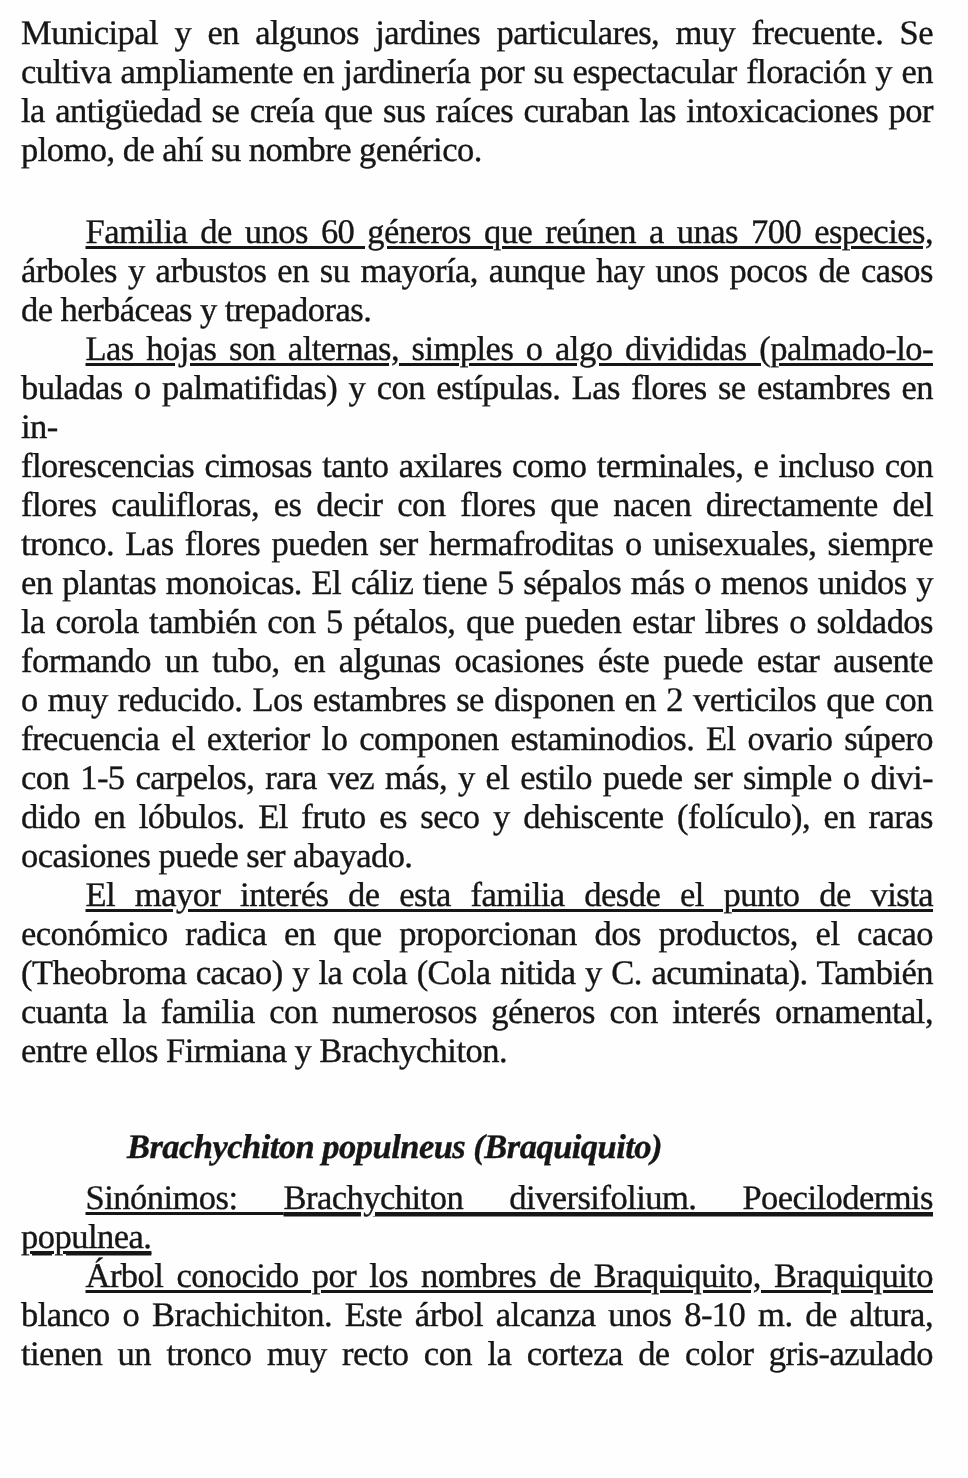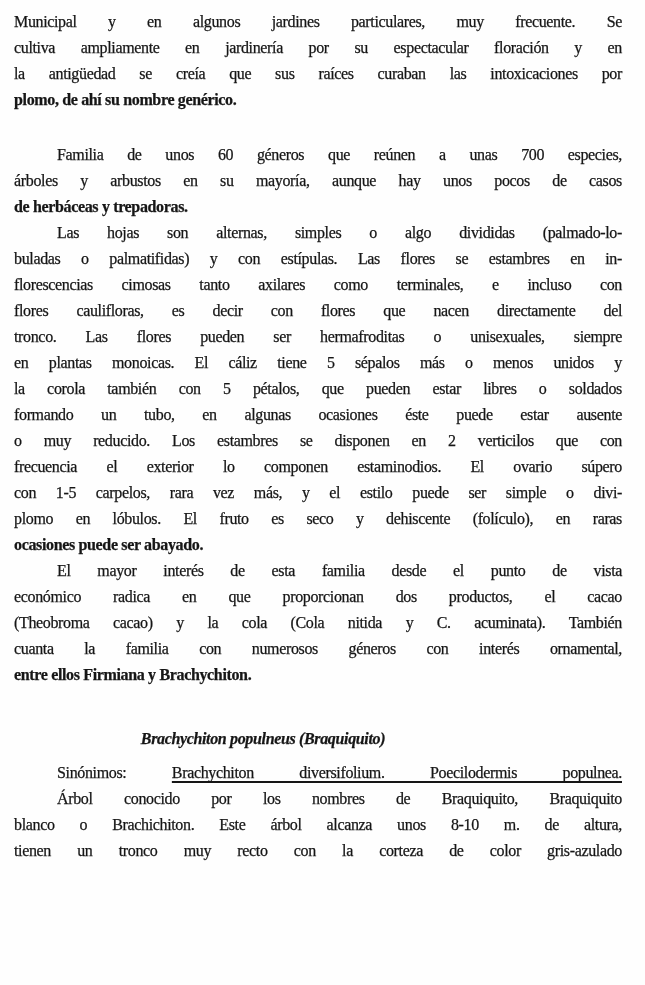--- a/index.html
+++ b/index.html
@@ -8,38 +8,37 @@
     background: #ffffff;
   }
   .page {
     position: relative;
     width: 645px;
     height: 985px;
     box-sizing: border-box;
     background: #fefefe;
     color: #161616;
     font-family: "Liberation Serif", "DejaVu Serif", serif;
-    font-size: 16px;
+    font-size: 23px;
     line-height: 26px;
     letter-spacing: -0.35px;
     padding: 9px 23px 0 14px;
     overflow: hidden;
     -webkit-text-stroke: 0.25px currentColor;
   }
   .para { margin: 0; }
   .line {
     text-align: justify;
     text-align-last: justify;
   }
   .line.last {
     text-align-last: auto;
     text-align: left;
-    font-weight: bold;
   }
-  .line.indent { text-indent: 43px; }
+  .line.indent { text-indent: 43px; text-decoration: underline; }
   .heading {
     font-weight: bold;
     font-style: italic;
     text-align: center;
     margin: 0 110px 0 0;   
     white-space: nowrap;
   }
   #heading-family { margin-top: 46px; }
   #para-family { margin-top: 29px; }
   #heading-species { margin-top: 38px; }
@@ -74,21 +73,21 @@
     <div class="line">buladas o palmatifidas) y con estípulas. Las flores se estambres en in-</div>
     <div class="line">florescencias cimosas tanto axilares como terminales, e incluso con</div>
     <div class="line">flores caulifloras, es decir con flores que nacen directamente del</div>
     <div class="line">tronco. Las flores pueden ser hermafroditas o unisexuales, siempre</div>
     <div class="line">en plantas monoicas. El cáliz tiene 5 sépalos más o menos unidos y</div>
     <div class="line">la corola también con 5 pétalos, que pueden estar libres o soldados</div>
     <div class="line">formando un tubo, en algunas ocasiones éste puede estar ausente</div>
     <div class="line">o muy reducido. Los estambres se disponen en 2 verticilos que con</div>
     <div class="line">frecuencia el exterior lo componen estaminodios. El ovario súpero</div>
     <div class="line">con 1-5 carpelos, rara vez más, y el estilo puede ser simple o divi-</div>
-    <div class="line">plomo en lóbulos. El fruto es seco y dehiscente (folículo), en raras</div>
+    <div class="line">dido en lóbulos. El fruto es seco y dehiscente (folículo), en raras</div>
     <div class="line last">ocasiones puede ser abayado.</div>
   </div>
 
   <div class="para" id="para-economic">
     <div class="line indent">El mayor interés de esta familia desde el punto de vista</div>
     <div class="line">económico radica en que proporcionan dos productos, el cacao</div>
     <div class="line">(Theobroma cacao) y la cola (Cola nitida y C. acuminata). También</div>
     <div class="line">cuanta la familia con numerosos géneros con interés ornamental,</div>
     <div class="line last">entre ellos Firmiana y Brachychiton.</div>
   </div>

